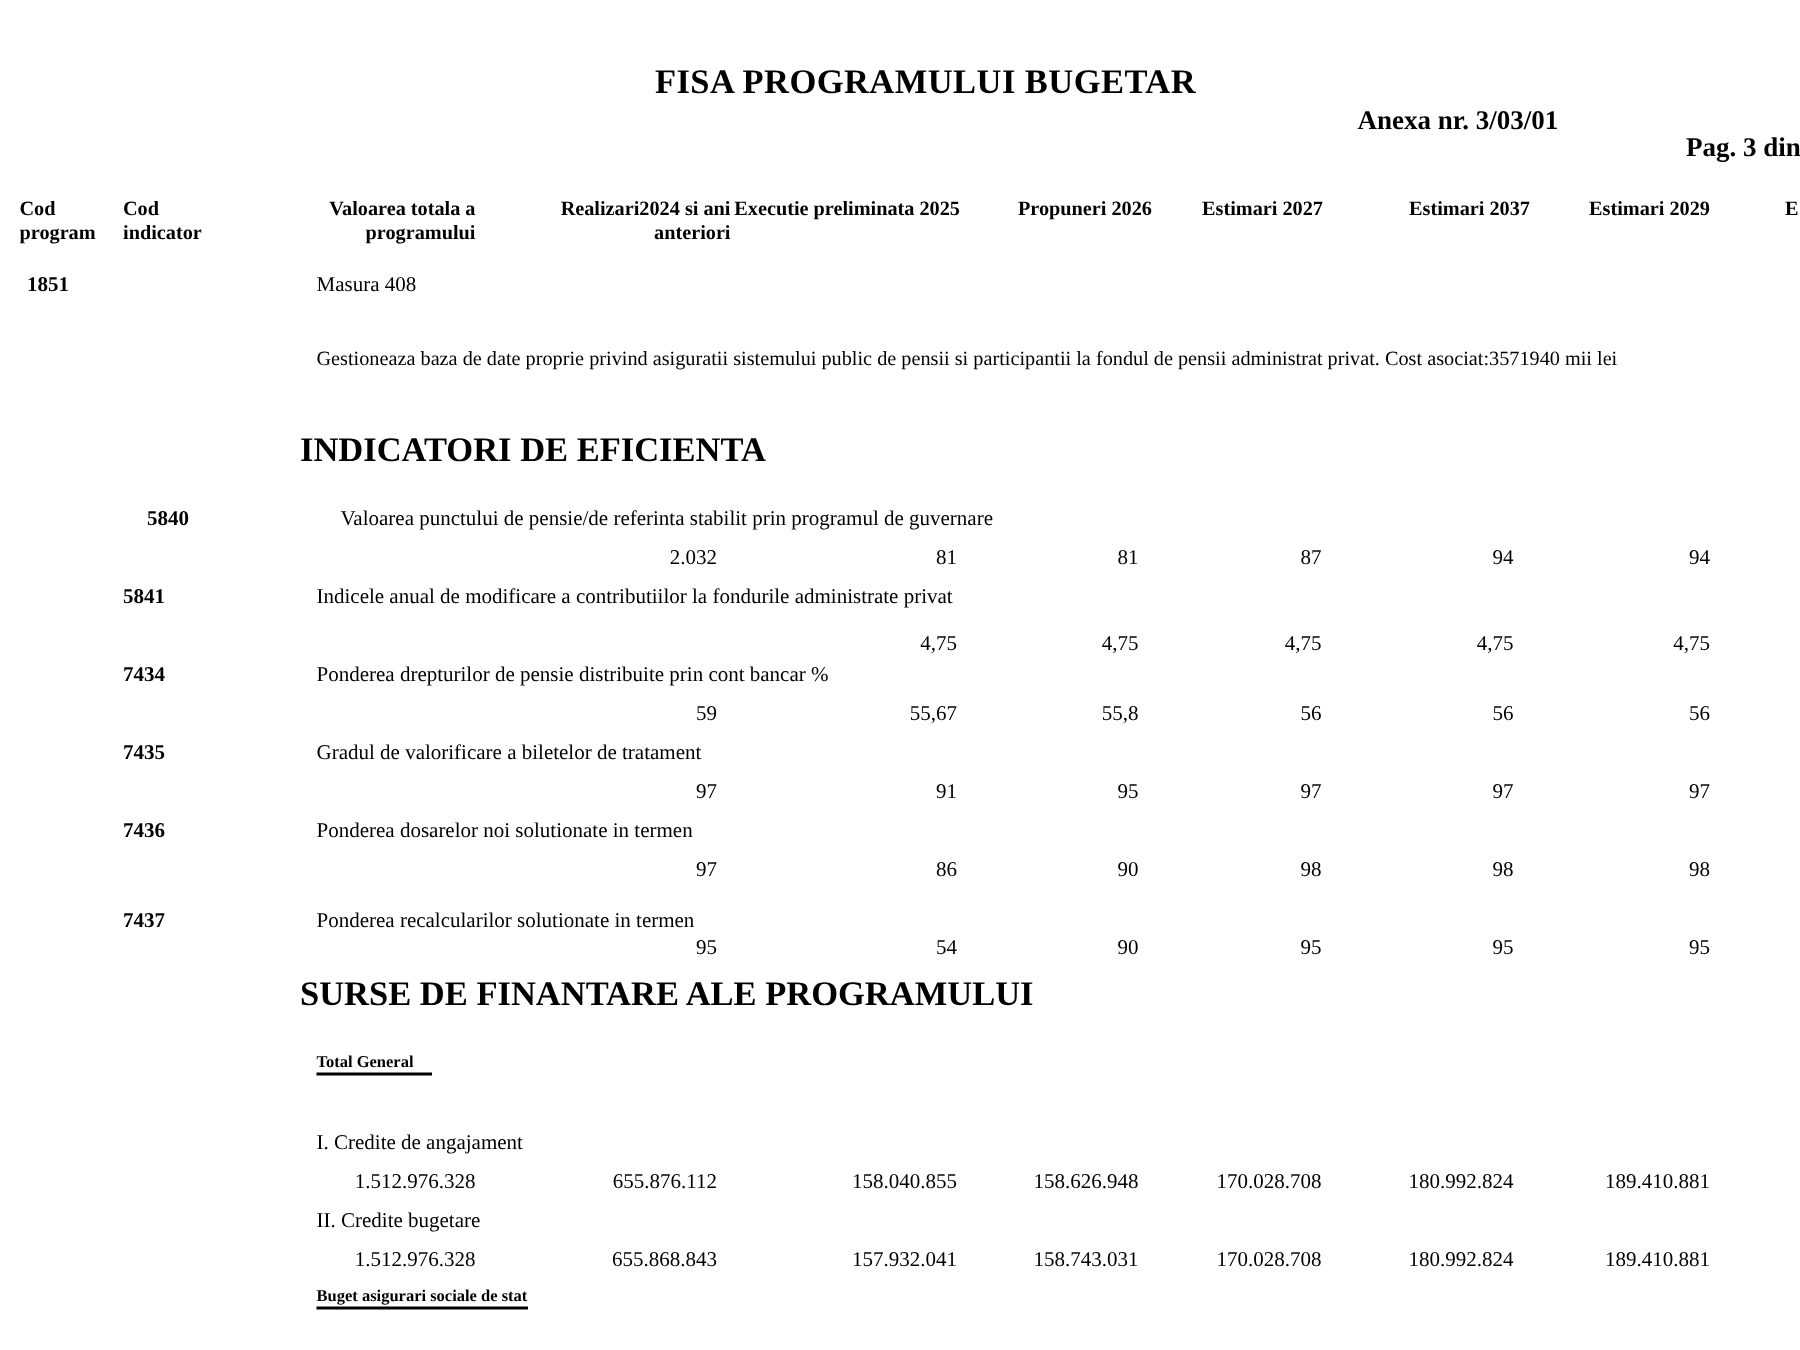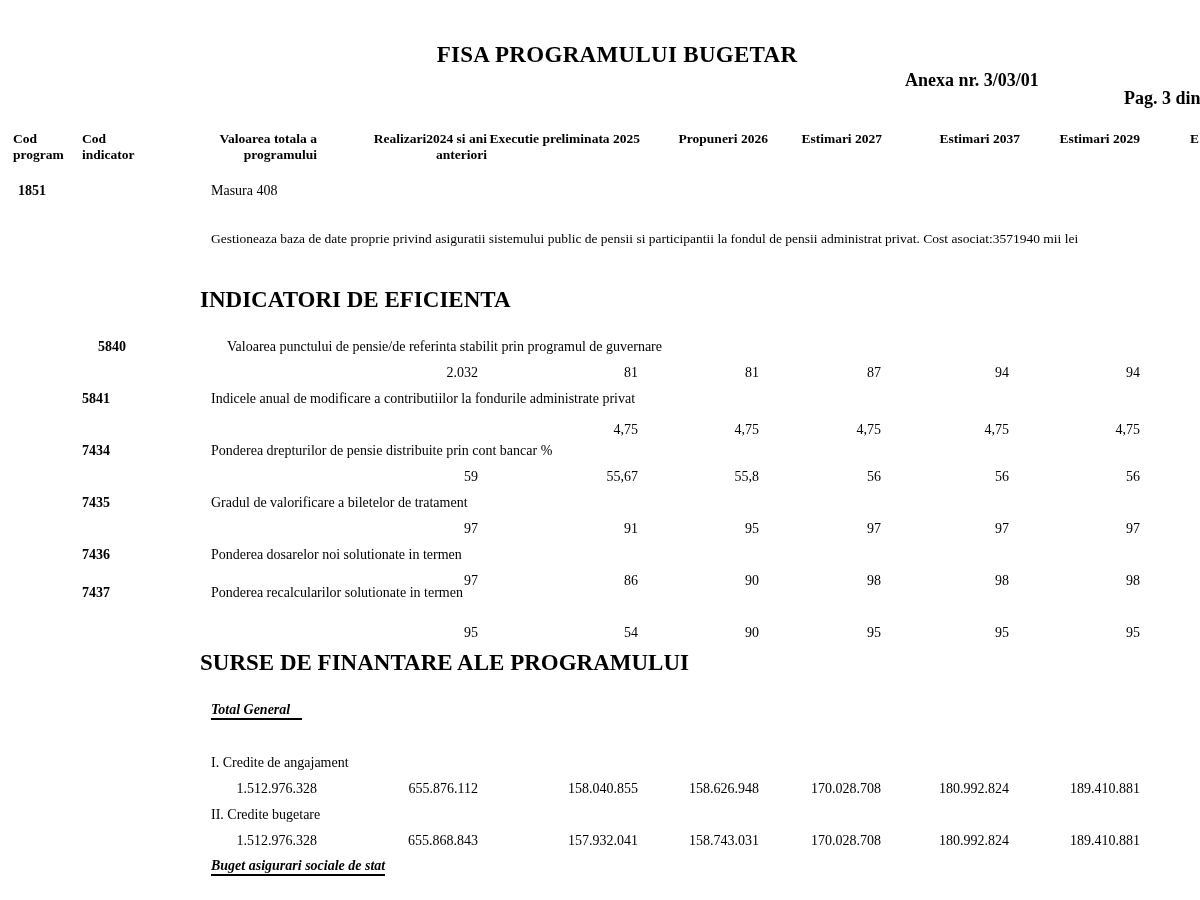--- a/index.html
+++ b/index.html
@@ -14,21 +14,21 @@
   }
   .annex{position:absolute;top:70px;left:905px;font-size:18px;font-weight:bold;white-space:nowrap;}
   .pagenum{position:absolute;top:88px;left:1124px;font-size:18px;font-weight:bold;white-space:nowrap;}
   .row{position:absolute;left:0;width:1200px;height:22px;}
   .cell{position:absolute;top:0;white-space:nowrap;font-size:14px;line-height:1.15;}
   .hdr{font-weight:bold;font-size:13.5px;line-height:1.22;white-space:normal;}
   .code{font-weight:bold;}
   .num{text-align:center;}
   .desc{left:211px;font-size:13.5px;}
   .section-title{position:absolute;left:200px;font-size:23px;font-weight:bold;white-space:nowrap;}
-  .subhead{position:absolute;left:211px;font-size:14px;font-weight:bold;white-space:nowrap;font-style:italic;}
+  .subhead{position:absolute;left:211px;font-size:11px;font-weight:bold;white-space:nowrap;}
   .uline{border-bottom:2px solid #000;padding-bottom:1px;}
   .pad-r{padding-right:12px;}
   
   .h-colA{left:13px;width:62px;}
   .h-colB{left:82px;width:72px;}
   .h-c3{right:883px;width:134px;text-align:right;}
   .h-c4{right:713px;width:142px;text-align:right;}
   .h-c5{right:560px;width:152px;text-align:right;}
   .h-c6{right:432px;white-space:nowrap;}
   .h-c7{right:318px;white-space:nowrap;}
@@ -138,21 +138,21 @@
   </div>
   <div class="row" style="top:573px;">
     <span class="cell num c4r">97</span>
     <span class="cell num c5r">86</span>
     <span class="cell num c6r">90</span>
     <span class="cell num c7r">98</span>
     <span class="cell num c8r">98</span>
     <span class="cell num c9r">98</span>
   </div>
 
-  <div class="row" style="top:585px;">
+  <div class="row" style="top:607px;">
     <span class="cell code l-code">7437</span>
     <span class="cell l-name">Ponderea recalcularilor solutionate in termen</span>
   </div>
   <div class="row" style="top:625px;">
     <span class="cell num c4r">95</span>
     <span class="cell num c5r">54</span>
     <span class="cell num c6r">90</span>
     <span class="cell num c7r">95</span>
     <span class="cell num c8r">95</span>
     <span class="cell num c9r">95</span>

